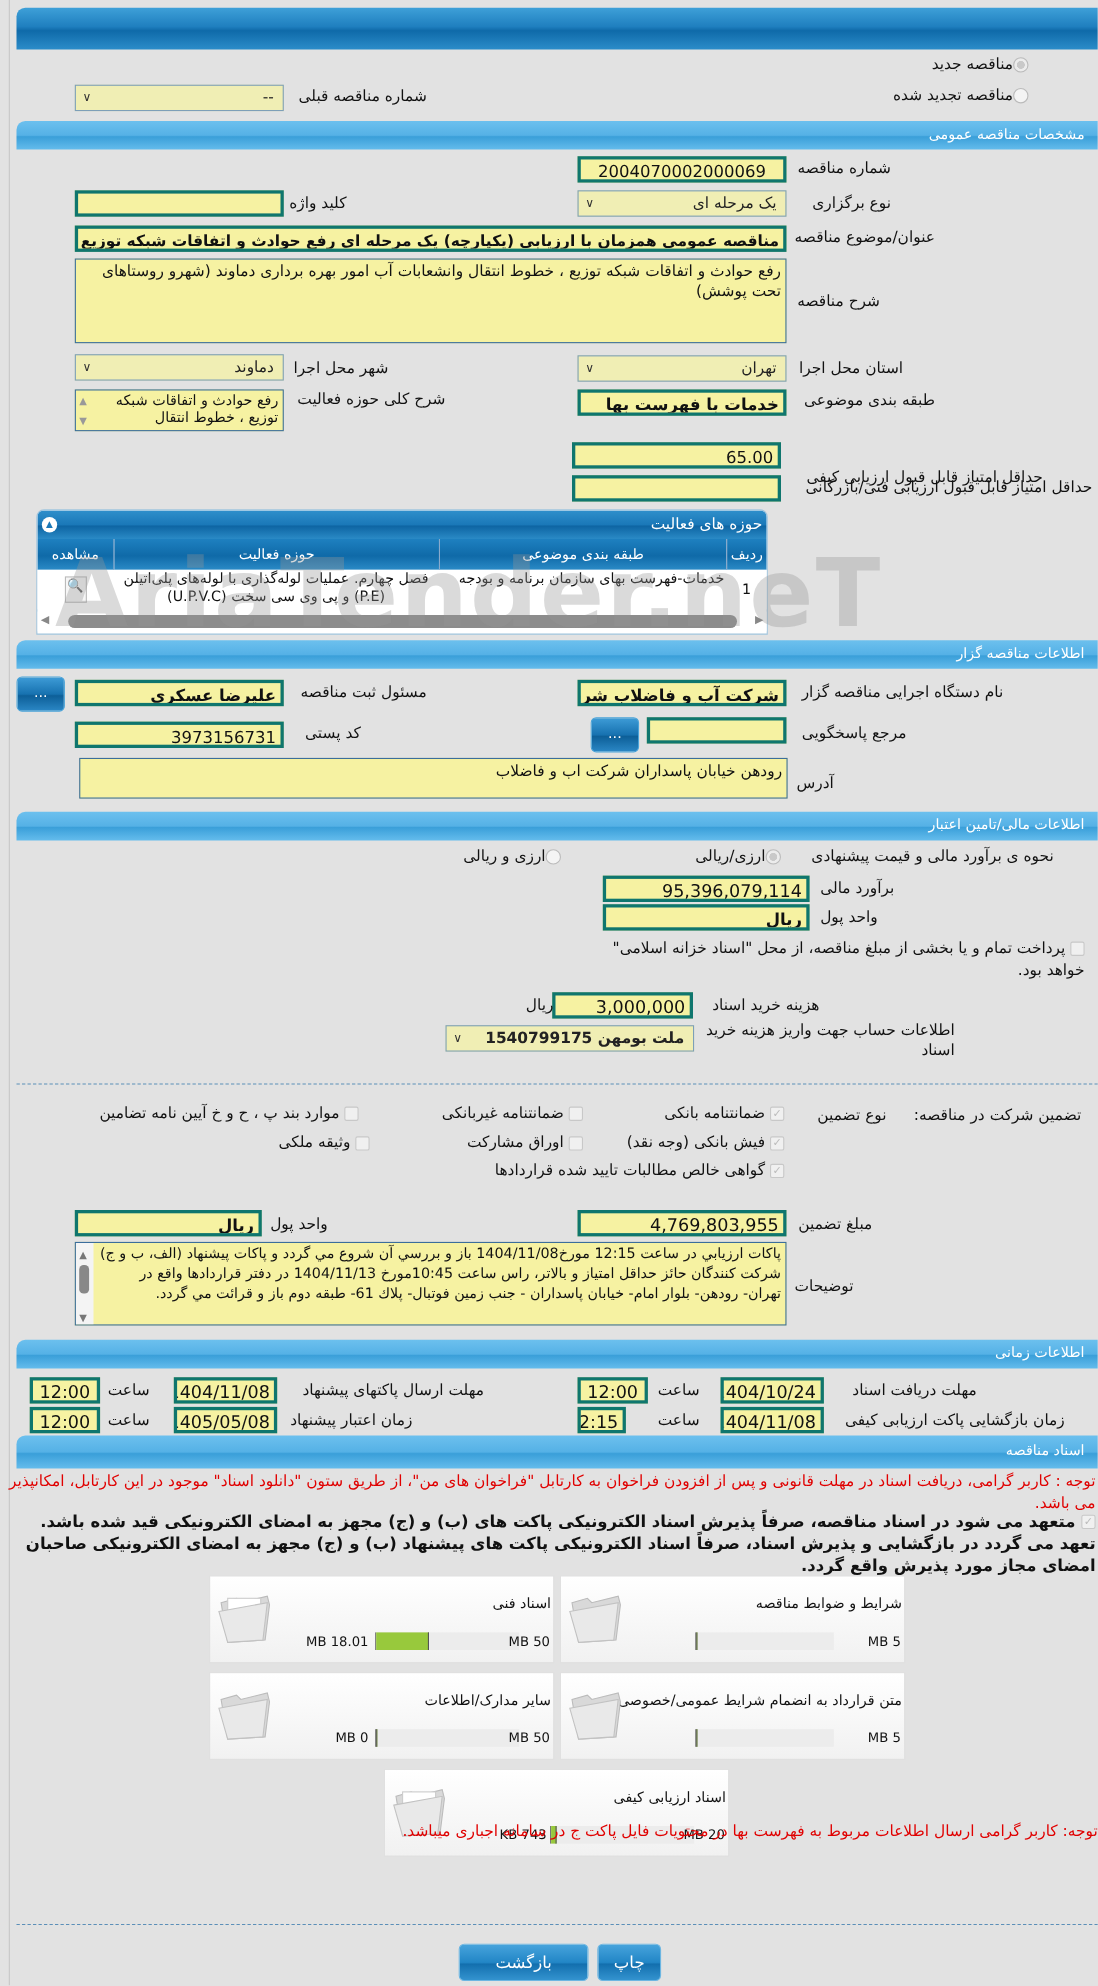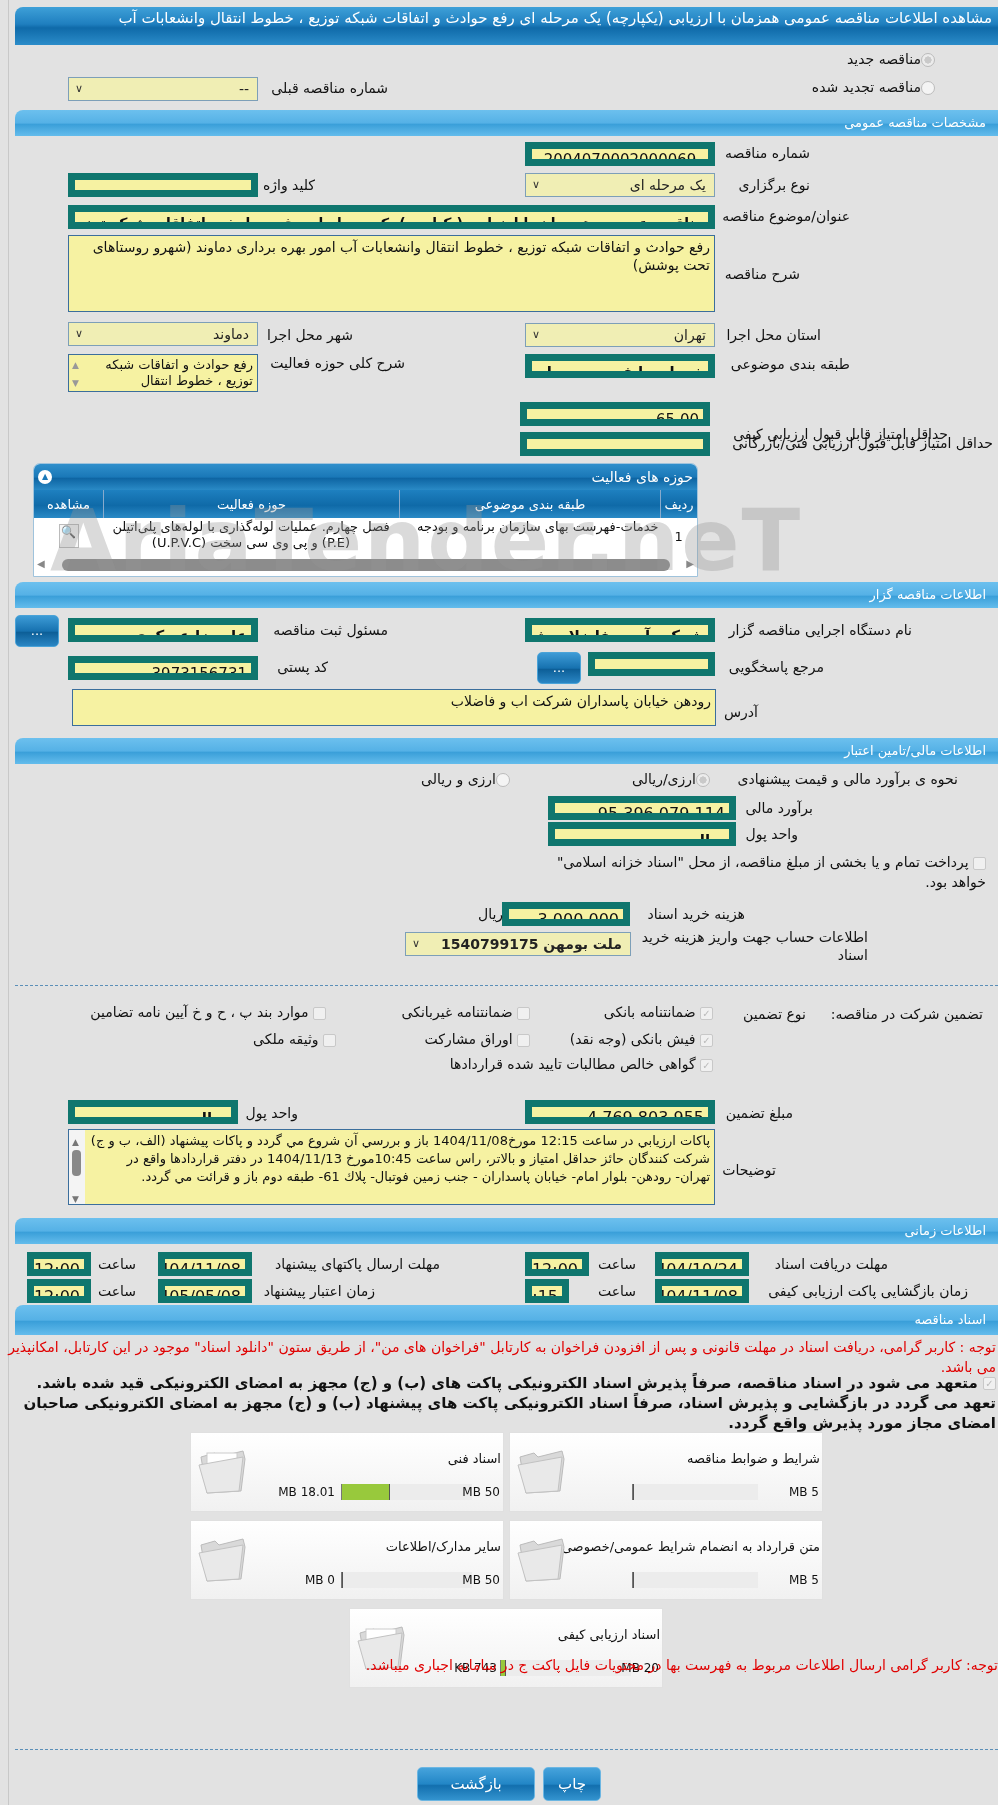--- a/index.html
+++ b/index.html
@@ -3,21 +3,21 @@
 <meta charset="utf-8">
 <style>
   html,body{margin:0;padding:0;}
   body{width:998px;height:1805px;background:#e2e2e2;font-family:"DejaVu Sans","Liberation Sans",sans-serif;font-size:14px;color:#111;position:relative;overflow:hidden;direction:rtl;}
   .leftline{position:absolute;left:8px;top:0;width:1px;height:1805px;background:#c8c8c8;}
   .abs{position:absolute;}
   .titlebar{position:absolute;left:15px;top:7px;width:983px;height:38px;border-radius:8px 0 0 0;background:linear-gradient(#3ea0d8 0%,#1f7fbf 45%,#0f6aa9 55%,#2b8cc9 100%);color:#fff;font-size:15px;line-height:18px;padding:2px 6px 0 0;box-sizing:border-box;text-align:right;white-space:nowrap;overflow:hidden;}
   .titlebar div{white-space:nowrap;}
   .sec{position:absolute;left:15px;width:983px;height:26px;border-radius:8px 0 0 0;background:linear-gradient(#6cc0ee 0%,#55b1e6 50%,#3a9fd9 55%,#64bcec 100%);color:#fff;font-size:13px;line-height:26px;text-align:right;padding-right:12px;box-sizing:border-box;}
   .lbl{position:absolute;white-space:nowrap;font-size:14px;color:#111;text-align:right;}
-  .inp{position:absolute;background:#f6f2a2;border:7px solid #0f766e;box-sizing:border-box;height:24px;line-height:22px;padding:0 4px;font-size:15px;text-align:left;white-space:nowrap;overflow:hidden;}
+  .inp{position:absolute;background:#f6f2a2;border:3px solid #0f766e;box-sizing:border-box;height:24px;line-height:22px;padding:0 4px;font-size:15px;text-align:left;white-space:nowrap;overflow:hidden;}
   .inp.rtl{direction:rtl;text-align:right;}
   .inp.bold{font-weight:bold;}
   .sel{position:absolute;background:#f0eeb4;border:1px solid #7d9fb8;box-sizing:border-box;height:24px;line-height:22px;padding:0 8px;font-size:14px;direction:rtl;text-align:right;color:#222;}
   .sel .arrow{position:absolute;left:6px;top:0;font-size:11px;color:#333;}
   .area{position:absolute;background:#f6f2a2;border:1px solid #3b6e9c;box-sizing:border-box;padding:2px 4px;font-size:14px;line-height:18px;direction:rtl;text-align:right;overflow:hidden;}
   .radio{display:inline-block;width:12px;height:12px;border-radius:50%;border:1px solid #bbb;background:#f4f4f4;vertical-align:middle;}
   .radio.on{background:radial-gradient(circle,#c9c9c9 40%,#ececec 45%);}
   .cb{display:inline-block;width:13px;height:13px;border:1px solid #c8c8c8;background:#f0f0f0;border-radius:2px;vertical-align:middle;box-sizing:border-box;font-size:10px;line-height:11px;color:#bbb;text-align:center;}
   .btn-dots{position:absolute;width:42px;height:30px;border-radius:5px;background:linear-gradient(#3d9bd6,#1772b0 50%,#0d5f98 55%,#2a86c4);color:#fff;font-size:13px;text-align:center;line-height:30px;border:1px solid #4aa3d8;}
   .card{position:absolute;width:314px;height:80px;background:linear-gradient(#ffffff,#f1f1f1);border:1px solid #e0e0e0;box-sizing:border-box;}
@@ -31,21 +31,20 @@
   .red{color:#e00000;}
   .dots-line{position:absolute;left:15px;width:983px;border-top:1px dashed #5b8fb8;}
   .bigbtn{position:absolute;height:32px;border-radius:5px;background:linear-gradient(#46a3dc,#2286c6 50%,#136fae 55%,#3393cf);color:#fff;font-size:15px;line-height:32px;text-align:center;border:1px solid #6cb6e2;}
 </style>
 </head>
 <body>
 
 <div class="leftline"></div>
 
 <div class="titlebar">
-  <div>مشاهده اطلاعات مناقصه عمومی همزمان با ارزیابی (یکپارچه) یک مرحله ای رفع حوادث و اتفاقات شبکه توزیع ، خطوط انتقال وانشعابات آب</div>
 </div>
 
 <div class="lbl" style="right:63px;top:51px;">
   <span class="radio on"></span><span>مناقصه جدید</span>
 </div>
 <div class="lbl" style="right:63px;top:79px;">
   <span class="radio"></span><span>مناقصه تجدید شده</span>
 </div>
 <div class="lbl" style="right:610px;top:80px;">شماره مناقصه قبلی</div>
 <div class="sel" style="left:68px;top:77px;width:190px;">

